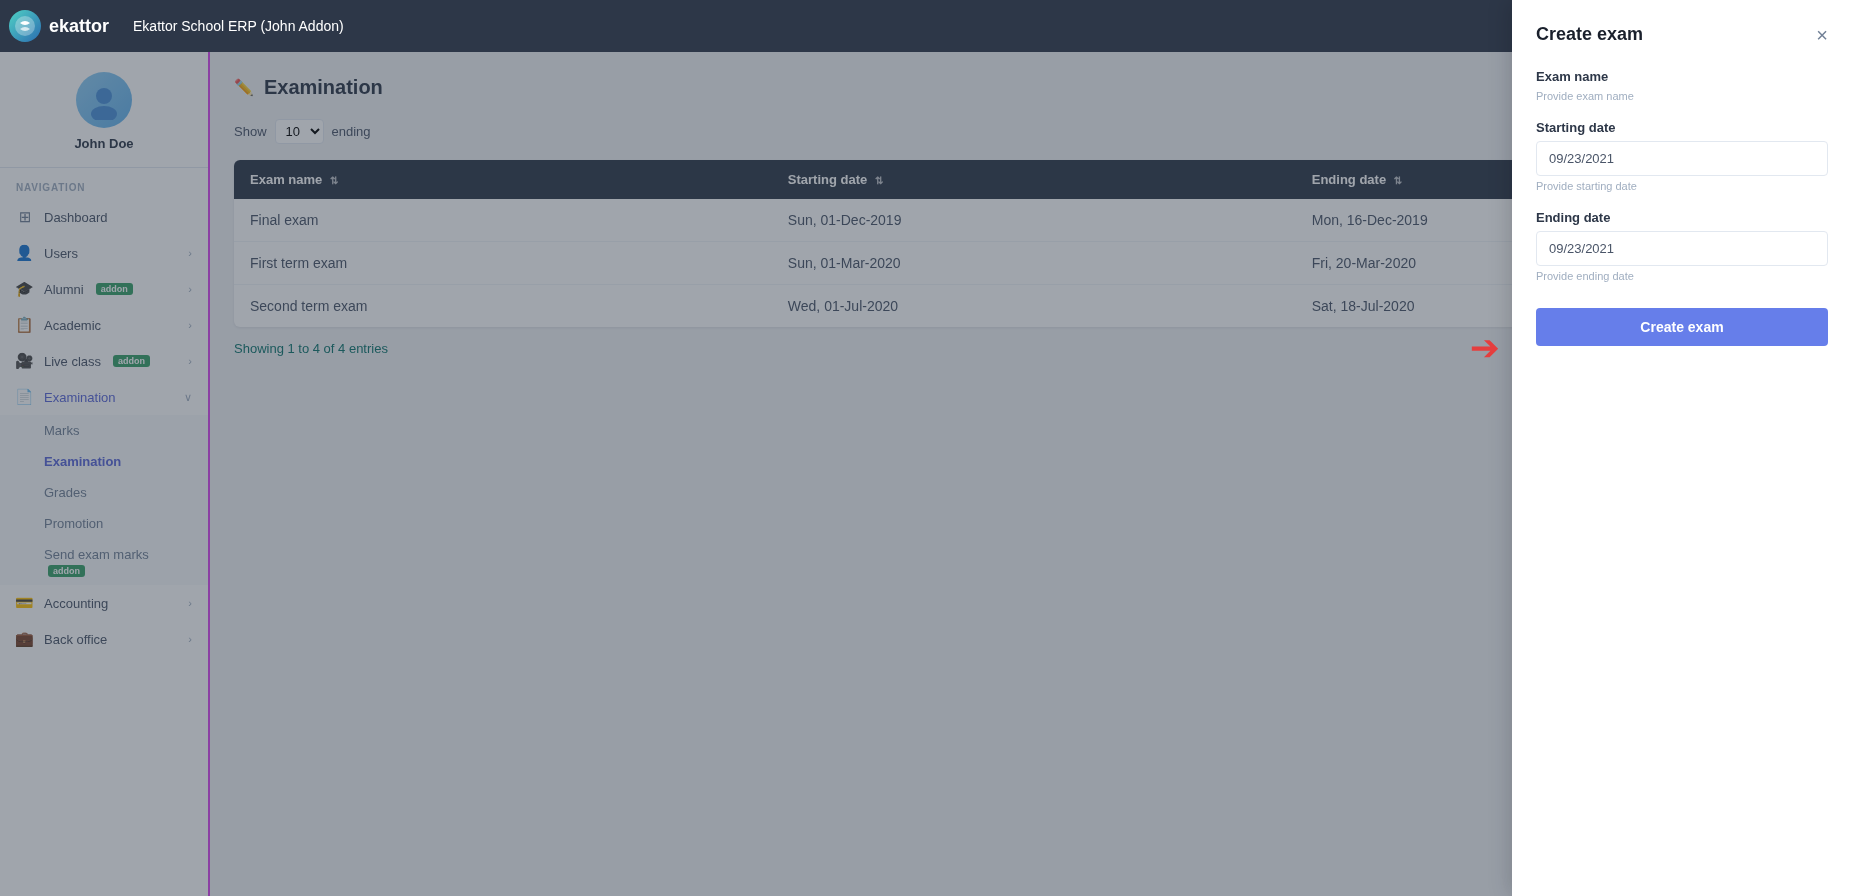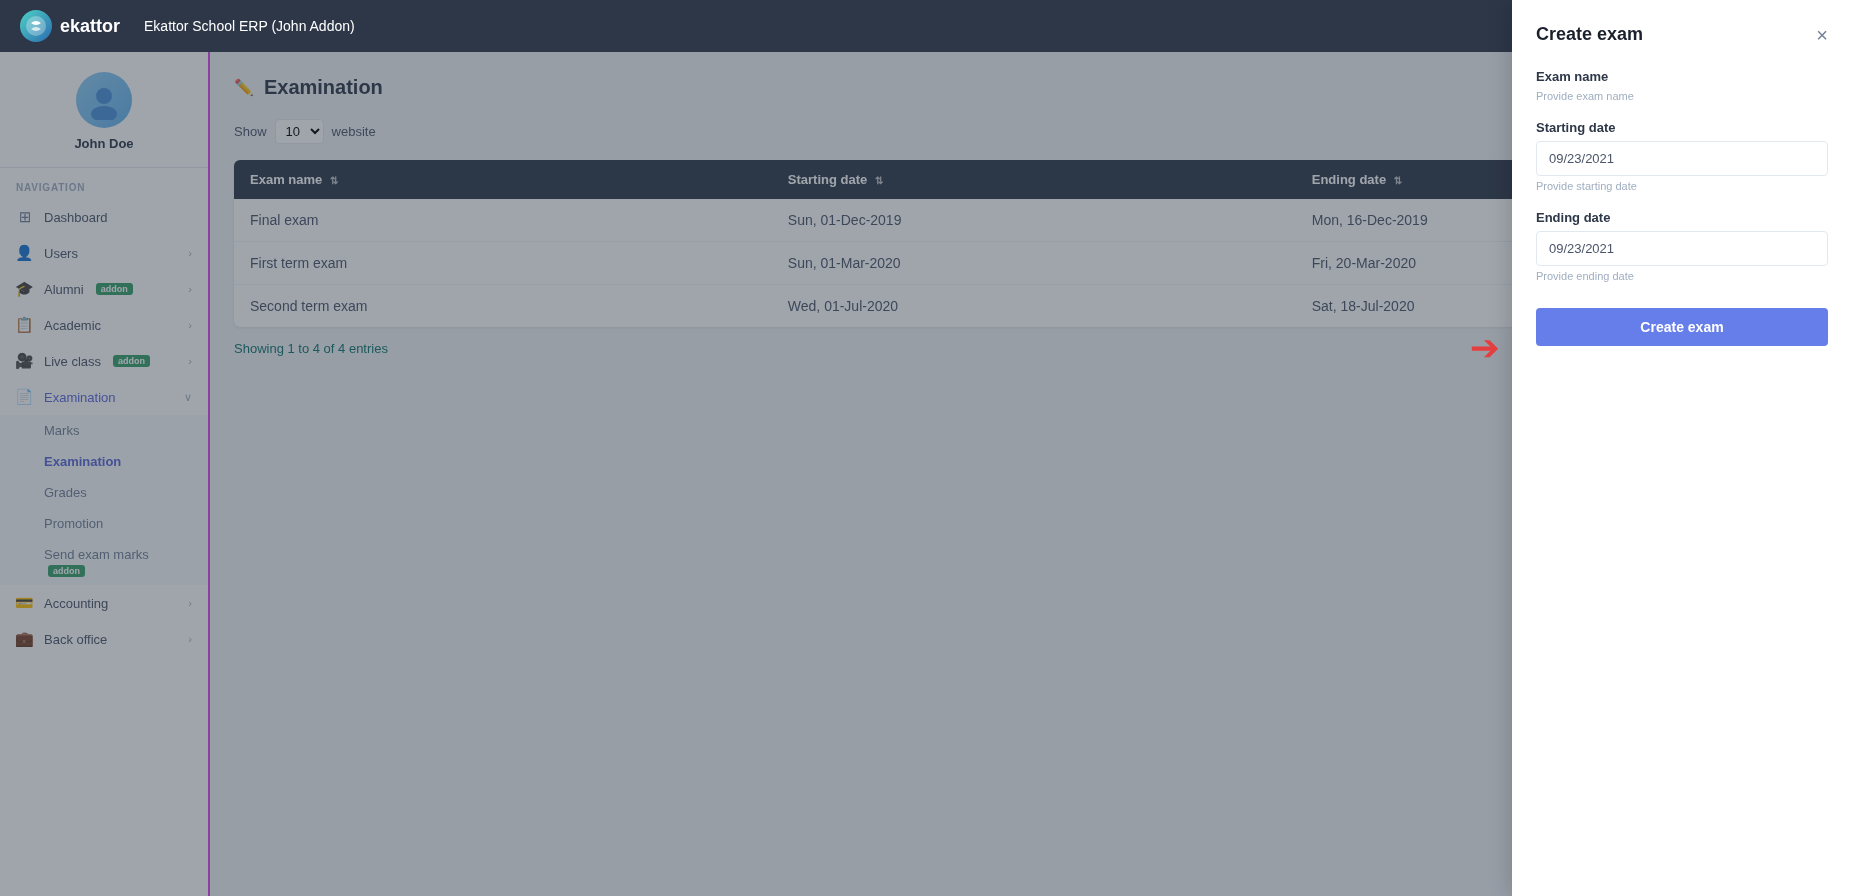--- a/index.html
+++ b/index.html
@@ -4,21 +4,21 @@
   <style>
     * { box-sizing: border-box; margin: 0; padding: 0; }
     body { font-family: -apple-system, BlinkMacSystemFont, 'Segoe UI', sans-serif; background: #f0f2f5; display: flex; flex-direction: column; height: 896px; overflow: hidden; }
 
     
     .top-nav {
       background: #2d3748;
       height: 52px;
       display: flex;
       align-items: center;
-      padding: 0 20px;
+      padding: 0 9px;
       gap: 16px;
       flex-shrink: 0;
       z-index: 10;
     }
     .logo-area { display: flex; align-items: center; gap: 8px; }
     .logo-circle { width: 32px; height: 32px; border-radius: 50%; background: linear-gradient(135deg, #4fd1c5, #2b6cb0); display: flex; align-items: center; justify-content: center; }
     .logo-text { color: white; font-size: 18px; font-weight: 700; }
     .app-title { color: white; font-size: 14px; font-weight: 500; margin-left: 8px; }
     .visit-btn {
       margin-left: auto;
@@ -348,21 +348,21 @@
       <h1 class="page-title">Examination</h1>
     </div>
 
     <div class="table-controls">
       <span>Show</span>
       <select class="entries-select">
         <option>10</option>
         <option>25</option>
         <option>50</option>
       </select>
-      <span>website</span>
+      <span>ending</span>
     </div>
 
     <table class="exam-table">
       <thead>
         <tr>
           <th>
             <span>Exam name</span>
             <span class="sort-icon">⇅</span>
           </th>
           <th>

